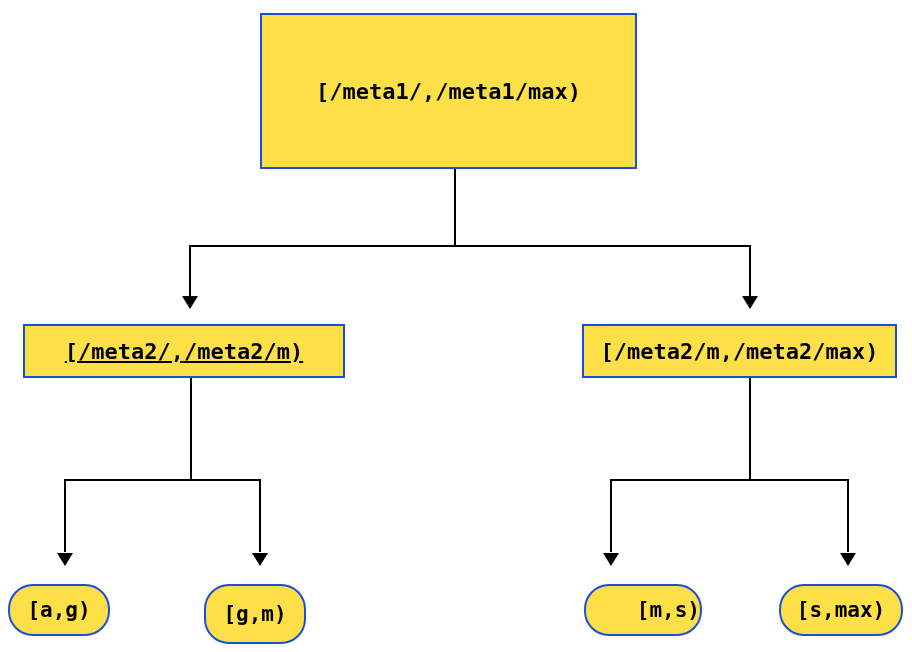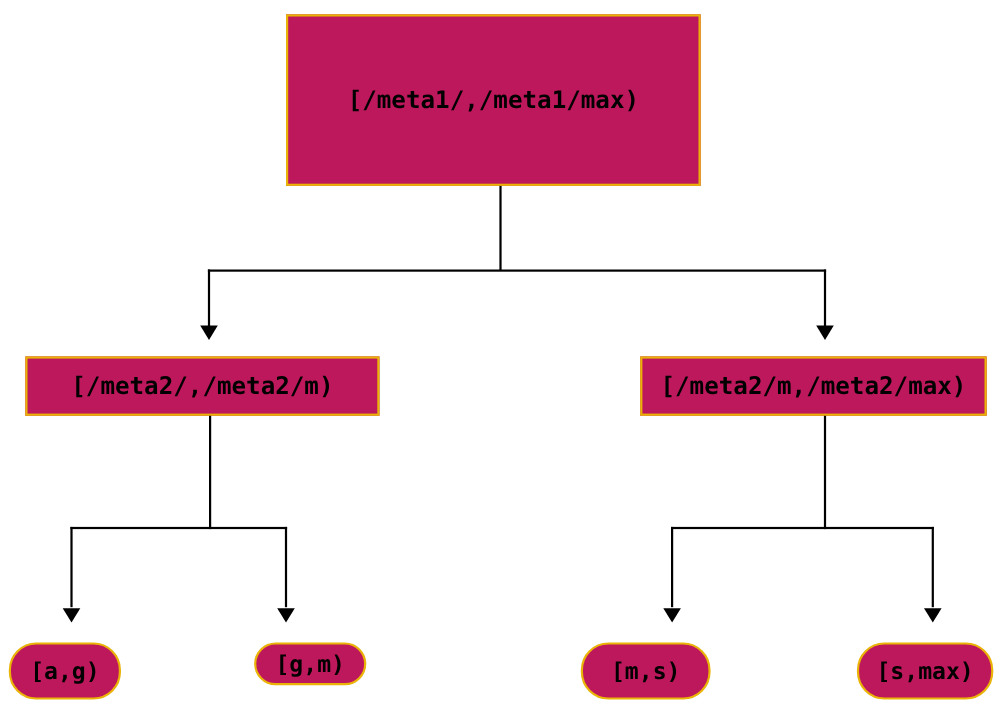--- a/index.html
+++ b/index.html
@@ -11,22 +11,22 @@
     position: relative;
     width: 912px;
     height: 652px;
     background: #ffffff;
     font-family: "DejaVu Sans Mono", "Liberation Mono", monospace;
     overflow: hidden;
   }
   .node {
     position: absolute;
     box-sizing: border-box;
-    border: 2px solid #eab308;
-    background: #be185d;
+    border: 2px solid #1d4ed8;
+    background: #fde047;
     color: #000000;
     display: flex;
     align-items: center;
     justify-content: center;
     font-size: 22px;
     font-weight: bold;
     letter-spacing: 0;
     white-space: nowrap;
   }
   .node-leaf {
@@ -48,37 +48,37 @@
 </style>
 </head>
 <body>
 
 <div id="canvas">
 
   <div class="node" style="left:260px; top:13px; width:377px; height:156px;">
     <span>[/meta1/,/meta1/max)</span>
   </div>
 
-  <div class="node" style="left:23px; top:324px; width:322px; height:54px;">
+  <div class="node" style="left:23px; top:324px; width:322px; height:54px;text-decoration:underline;">
     <span>[/meta2/,/meta2/m)</span>
   </div>
 
   <div class="node" style="left:582px; top:324px; width:315px; height:54px;align-items:center;">
     <span>[/meta2/m,/meta2/max)</span>
   </div>
 
   <div class="node node-leaf" style="left:8px; top:584px; width:102px; height:52px;">
     <span>[a,g)</span>
   </div>
 
-  <div class="node node-leaf" style="left:204px; top:584px; width:102px; height:39px;margin-left:27px;">
+  <div class="node node-leaf" style="left:204px; top:584px; width:102px; height:60px;">
     <span>[g,m)</span>
   </div>
 
-  <div class="node node-leaf" style="left:528px; top:584px; width:118px; height:52px;">
+  <div class="node node-leaf" style="left:584px; top:584px; width:118px; height:52px;justify-content:flex-end;">
     <span>[m,s)</span>
   </div>
 
   <div class="node node-leaf" style="left:779px; top:584px; width:124px; height:52px;">
     <span>[s,max)</span>
   </div>
 
   <div class="line" style="left:454px; top:169px; width:2px; height:77px;"></div>
   <div class="line" style="left:189px; top:245px; width:562px; height:2px;"></div>
   <div class="line" style="left:189px; top:245px; width:2px; height:52px;"></div>

